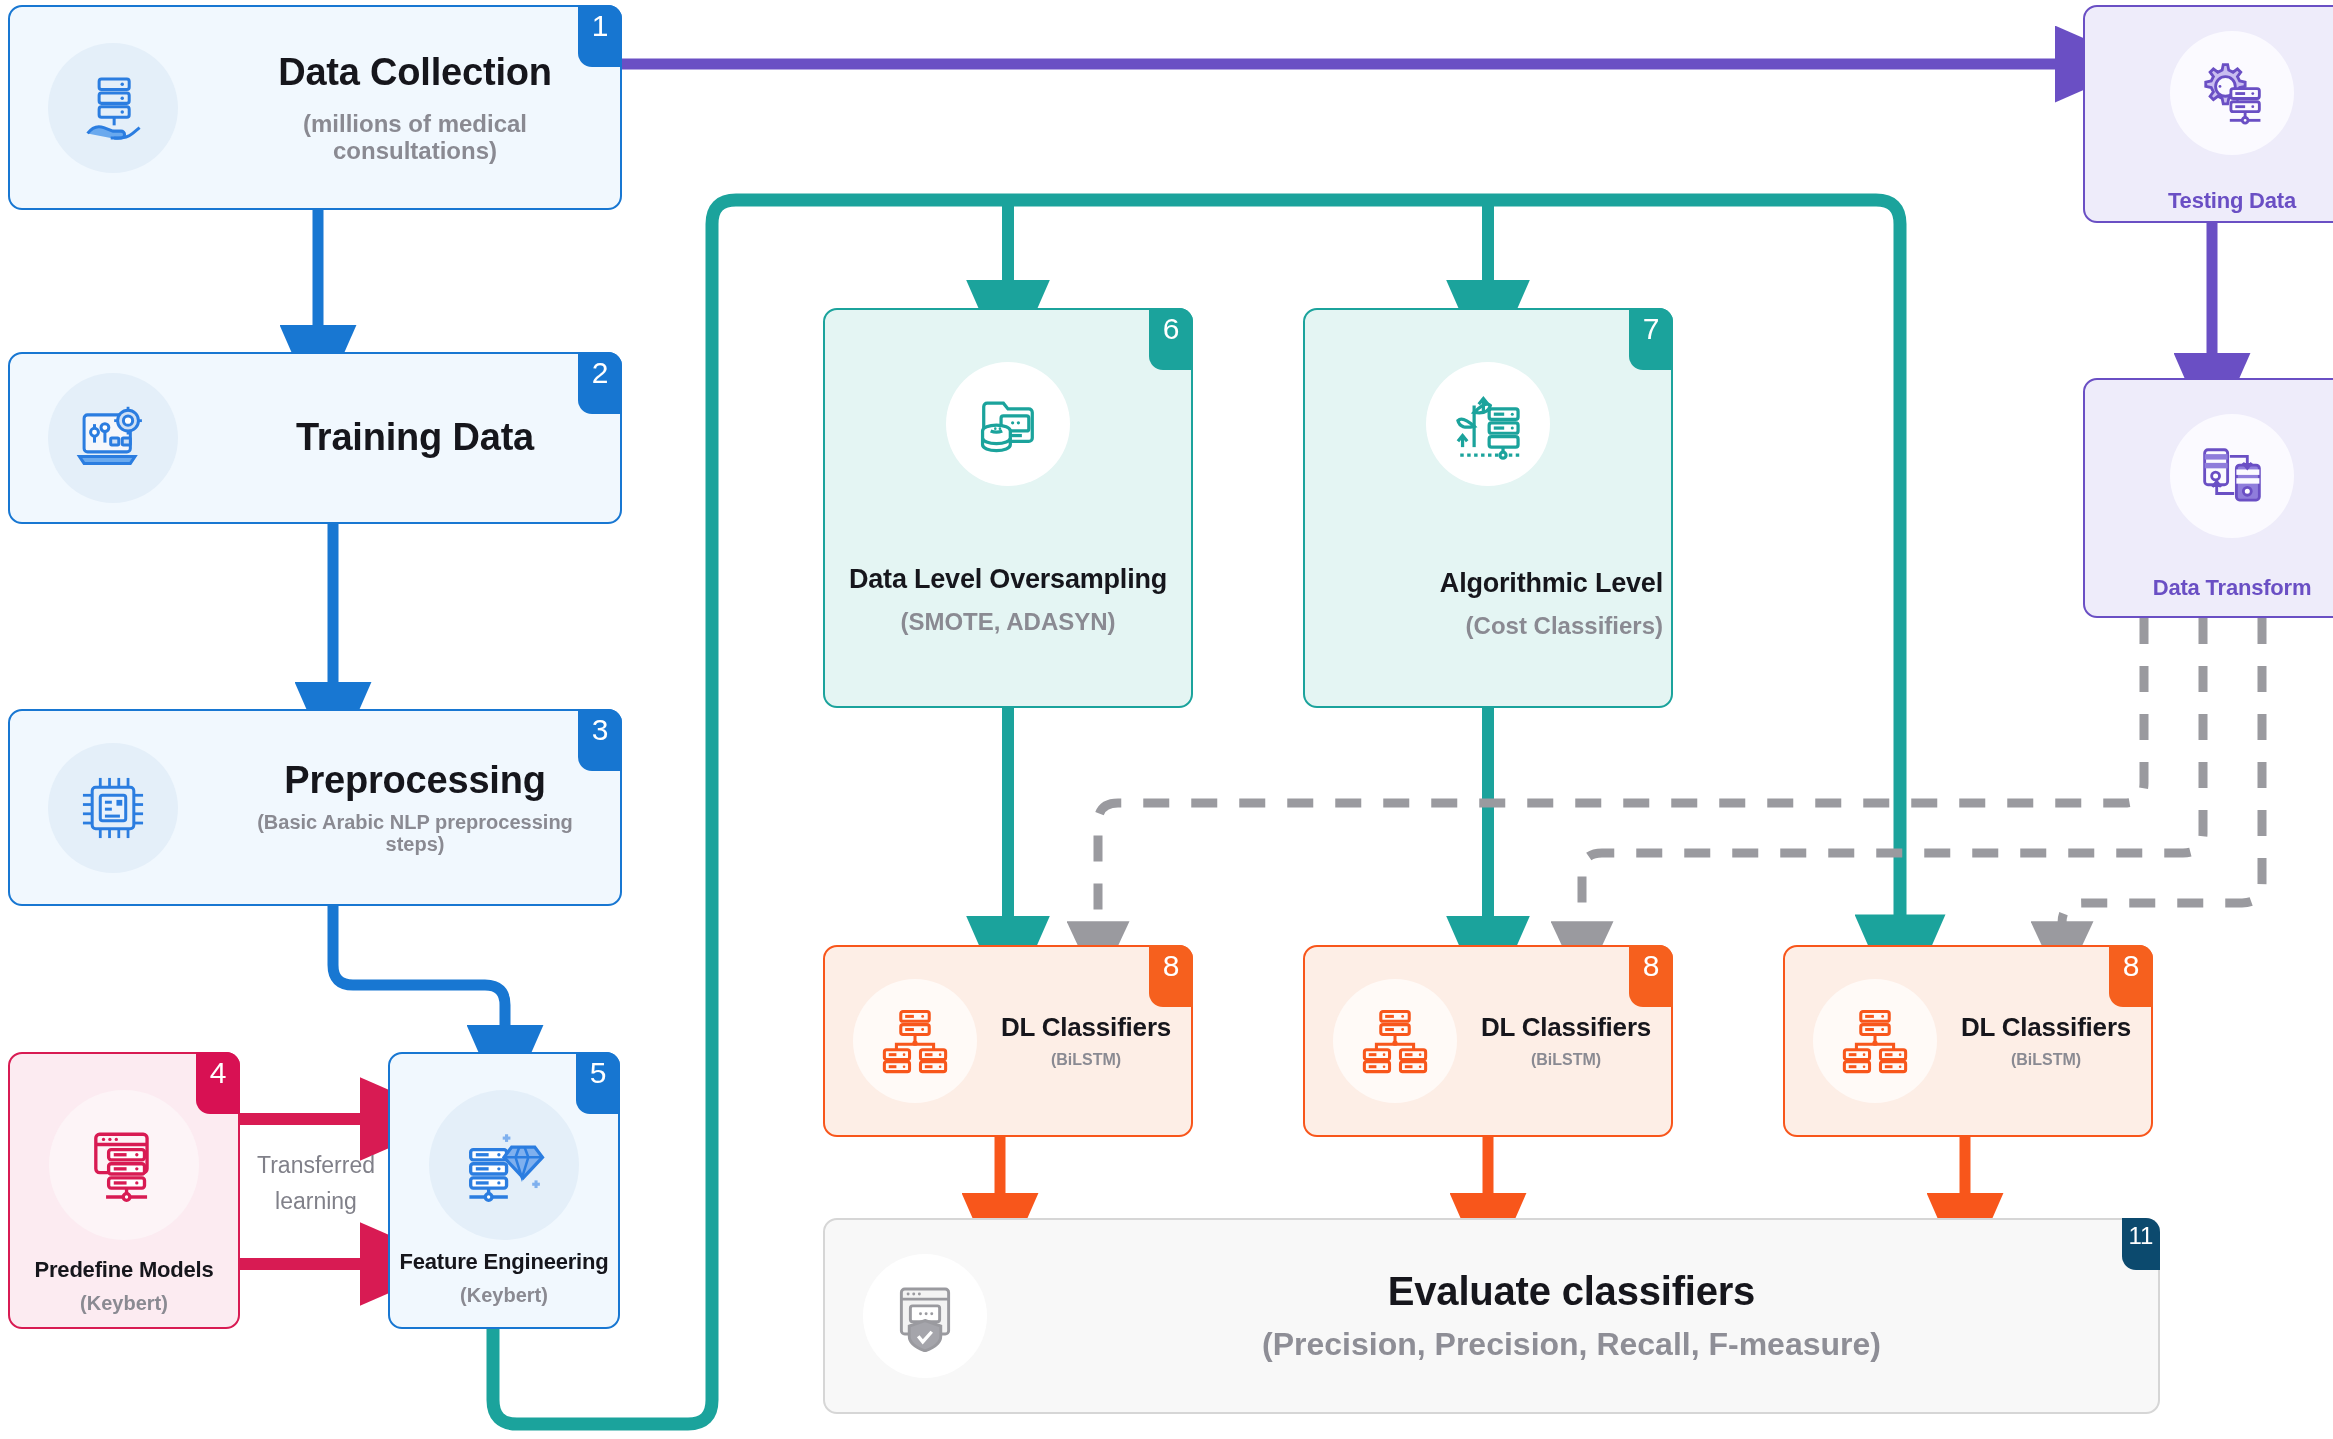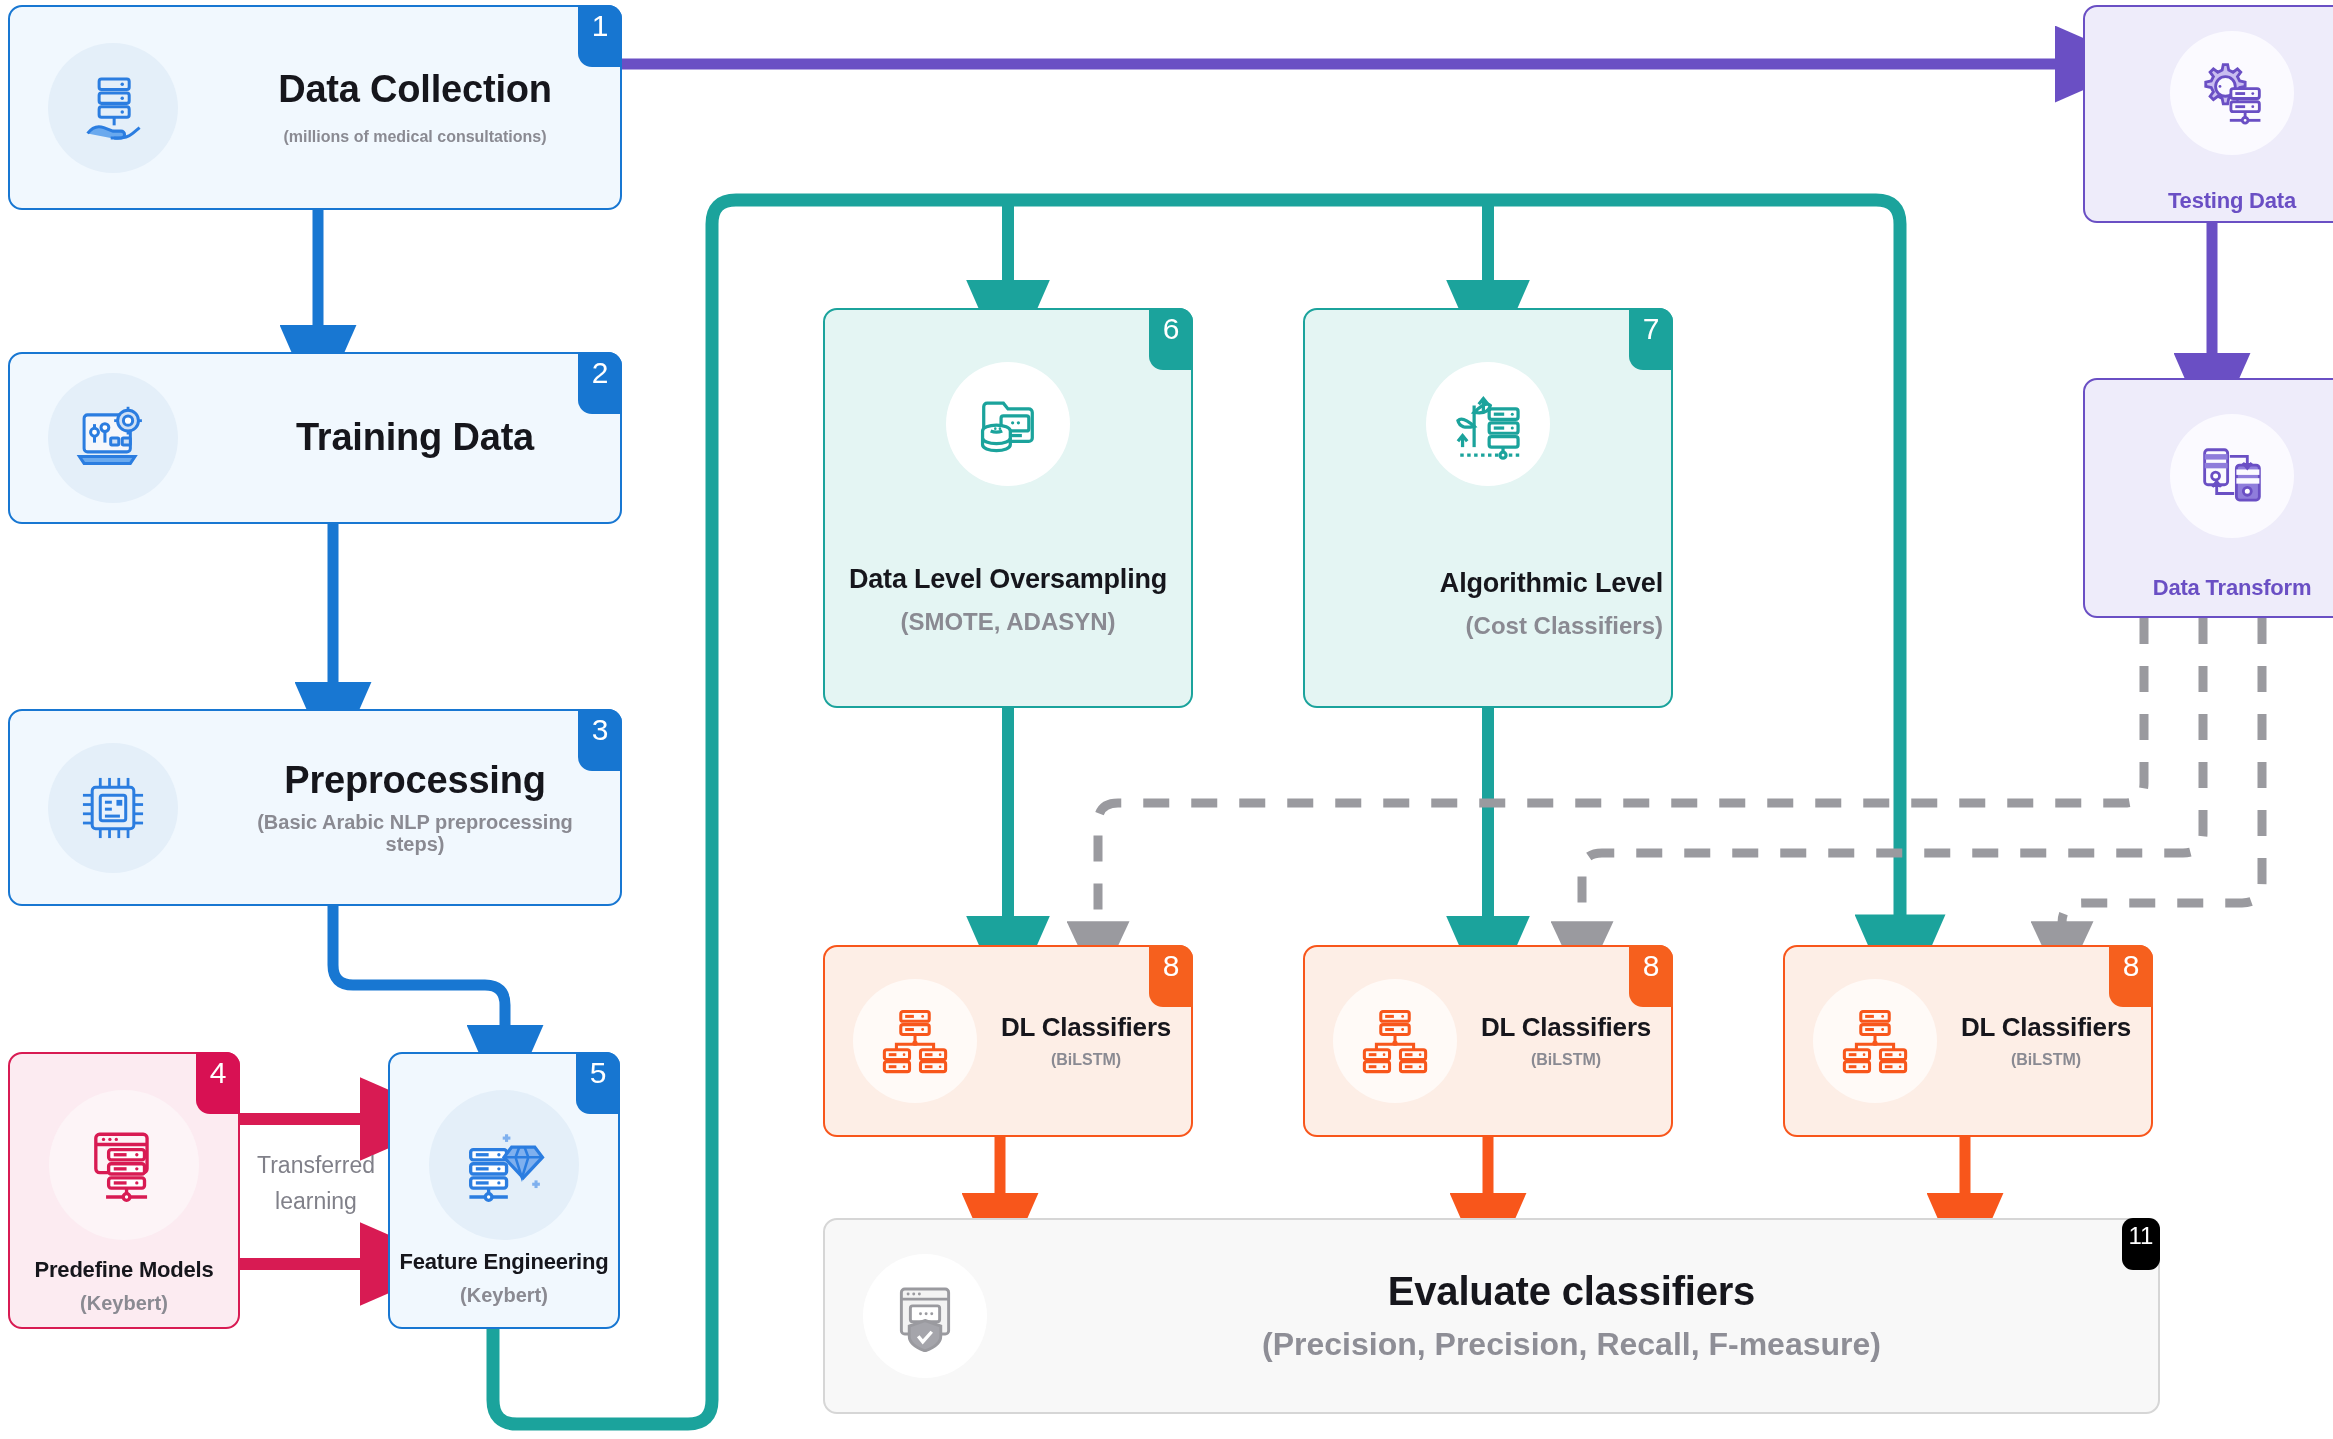--- a/index.html
+++ b/index.html
@@ -37,27 +37,27 @@
   .teal   {background:#e4f5f3;border-color:#1ba39c;}
   .teal  .badge{background:#1ba39c;}
   .teal  .iconwrap{background:#ffffff;}
   .orange {background:#fdeee6;border-color:#f8561b;}
   .orange .badge{background:#f6601e;}
   .orange .iconwrap{background:#fffaf7;}
   .purple {background:#eeecfa;border-color:#6a4fc4;}
   .purple .iconwrap{background:#fbfaff;}
   .purple .titletxt{color:#6a4fc4;}
   .gray   {background:#f8f8f8;border-color:#d6d6d6;}
-  .gray  .badge{background:#000000;border-radius:11px;}
+  .gray  .badge{background:#0c4a6e;}
   .gray  .iconwrap{background:#ffffff;}
 
   
   #node1{left:8px;  top:5px;   width:614px; height:205px;}
   #node1 .iconwrap{width:130px;height:130px;}
-  #node1 .titletxt{font-size:38px;} #node1 .subtxt{font-size:16px;margin-top:18px;}
+  #node1 .titletxt{font-size:38px;} #node1 .subtxt{font-size:24px;margin-top:18px;}
 
   #node2{left:8px;  top:352px; width:614px; height:172px;}
   #node2 .iconwrap{width:130px;height:130px;}
   #node2 .titletxt{font-size:38px;}
 
   #node3{left:8px;  top:709px; width:614px; height:197px;}
   #node3 .iconwrap{width:130px;height:130px;}
   #node3 .titletxt{font-size:38px;} #node3 .subtxt{font-size:20px;margin-top:10px;}
 
   #node4{left:8px;  top:1052px;width:232px; height:277px;}

